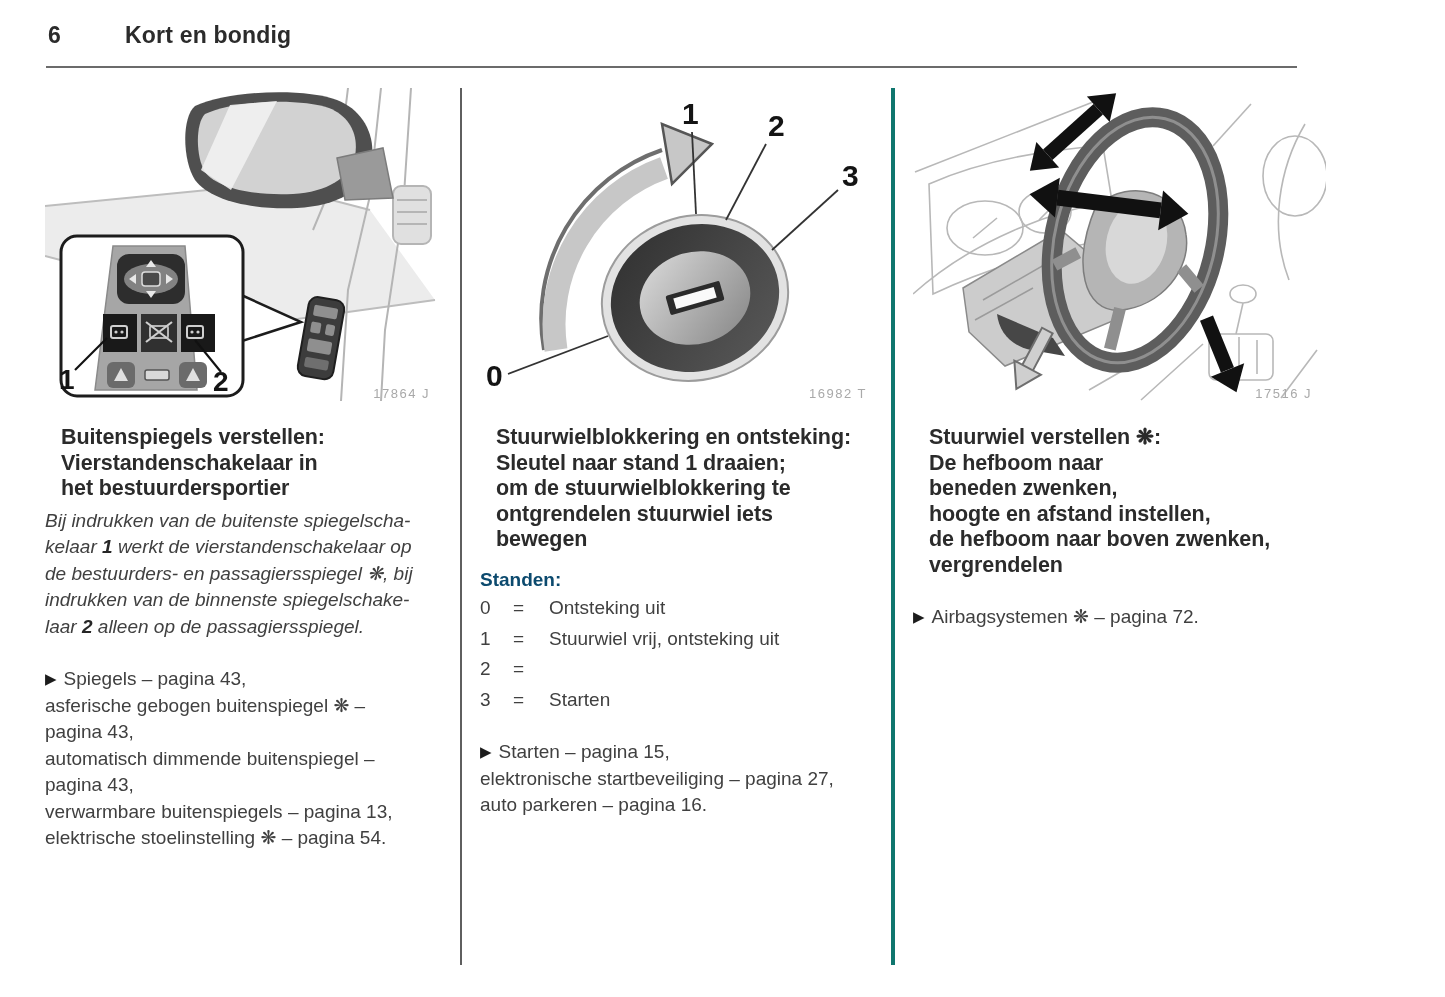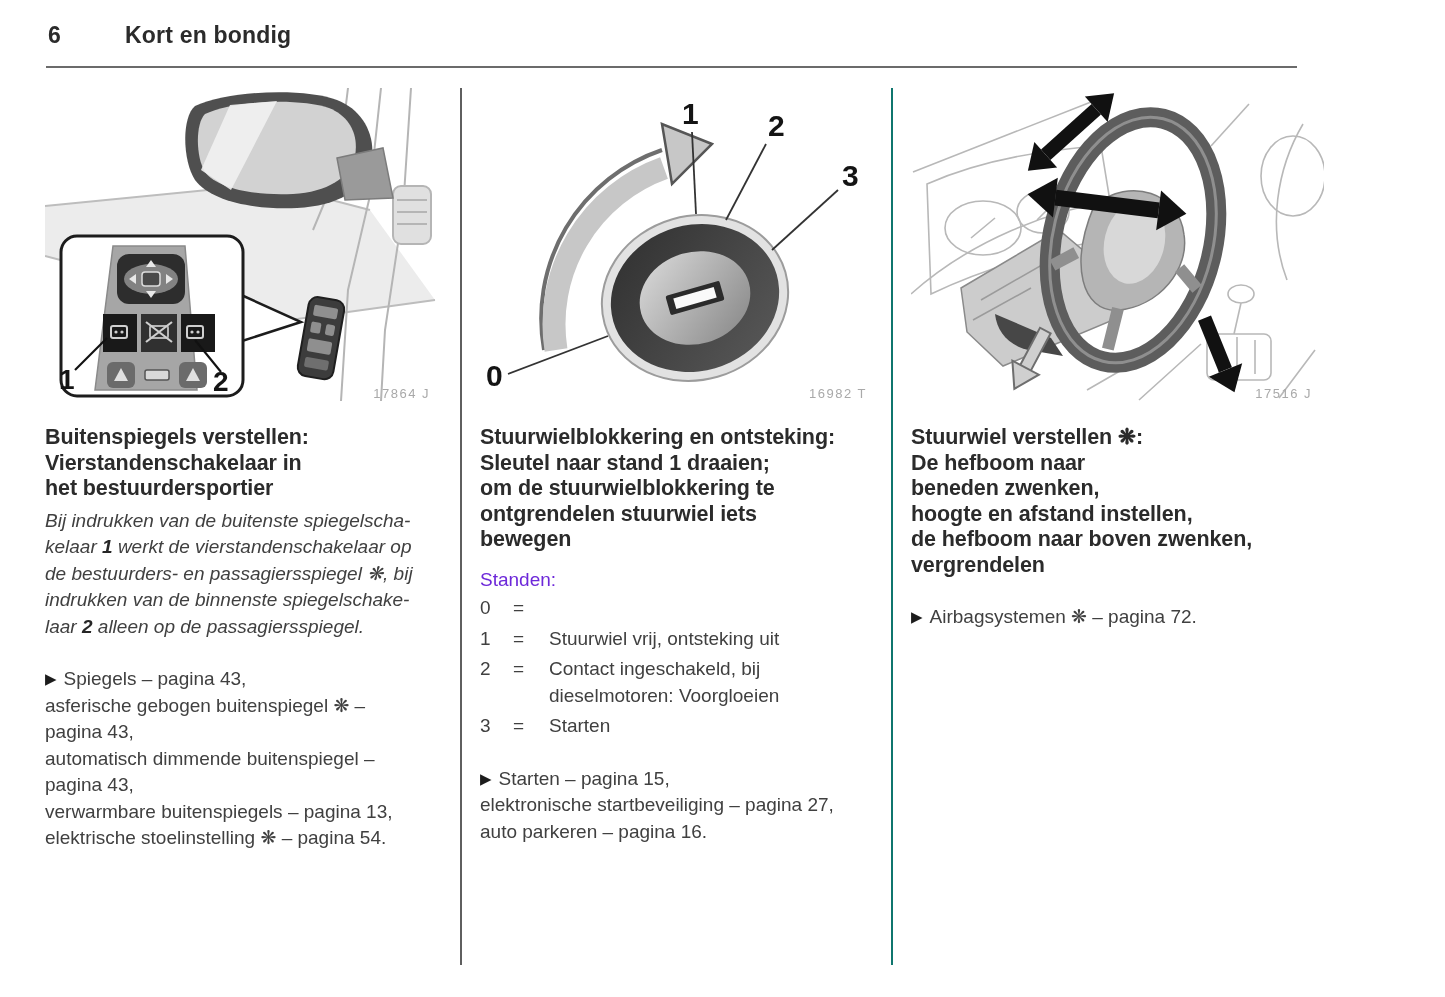--- a/index.html
+++ b/index.html
@@ -10,39 +10,39 @@
   
   .header{position:absolute;top:0;left:0;width:100%;height:88px;}
   .page-number{position:absolute;left:48px;top:22px;font-size:23px;font-weight:700;color:#2b2b2b;}
   .page-title{position:absolute;left:125px;top:22px;font-size:23px;font-weight:700;color:#2b2b2b;letter-spacing:.2px;}
   .header-rule{position:absolute;left:46px;top:66px;width:1251px;height:2px;background:#6b6b6b;}
   
   .cols{position:absolute;left:45px;top:88px;width:1277px;height:877px;display:flex;}
   .col{box-sizing:border-box;}
   .col1{width:415px;padding-right:20px;}
   .col2{width:431px;border-left:2px solid #5f5f5f;padding-left:18px;padding-right:14px;}
-  .col3{width:431px;border-left:2px solid #0f766e;padding-left:18px;}
+  .col3{width:431px;border-left:4px solid #0f766e;padding-left:18px;}
   
   .figure{position:relative;height:315px;}
   .figure svg{position:absolute;left:0;top:0;}
   .figure-id{
     position:absolute;right:10px;bottom:2px;font-size:13px;color:#a9a9a9;
     letter-spacing:1.5px;
   }
   
   .hd{
     font-size:21.5px;line-height:25.5px;font-weight:700;color:#2b2b2b;
-    margin:22px 0 6px 0;white-space:pre-line;letter-spacing:-0.1px;
+    margin:22px 0 6px 16px;white-space:pre-line;letter-spacing:-0.1px;
   }
   .bodytext{font-size:19px;line-height:26.5px;margin:0;white-space:pre-line;color:#404040;font-style:italic;}
   .bodytext b{color:#262626;}
   .ref{font-size:19px;line-height:26.5px;margin:26px 0 0 0;color:#404040;}
   .ref .bullet{font-size:15px;color:#1c1c1c;margin-right:7px;vertical-align:1px;}
   .ref .reftext{white-space:pre-line;}
-  .standen-label{font-size:19px;line-height:26.5px;margin:14px 0 2px 0;color:#6d28d9;}
+  .standen-label{font-size:19px;line-height:26.5px;margin:14px 0 2px 0;color:#0c4a6e;font-weight:bold;}
   .pos-row{display:grid;grid-template-columns:33px 36px 1fr;font-size:19px;line-height:26.5px;color:#404040;margin:2px 0 4px 0;}
   .pos-row .ptxt{white-space:pre-line;}
   .fig-label{font-family:"Liberation Sans",sans-serif;font-weight:700;fill:#141414;}
 </style>
 </head>
 <body>
 
 <div class="page">
 
   <div class="header">
@@ -173,31 +173,30 @@
       </div>
       <h3 class="hd">Stuurwielblokkering en ontsteking:
 Sleutel naar stand 1 draaien;
 om de stuurwielblokkering te
 ontgrendelen stuurwiel iets
 bewegen</h3>
       <p class="standen-label">Standen:</p>
       <div class="pos-row">
         <span>0</span>
         <span>=</span>
+        <span class="ptxt">Ontsteking uit</span>
       </div>
       <div class="pos-row">
         <span>1</span>
         <span>=</span>
         <span class="ptxt">Stuurwiel vrij, ontsteking uit</span>
       </div>
       <div class="pos-row">
         <span>2</span>
         <span>=</span>
-        <span class="ptxt">Contact ingeschakeld, bij
-dieselmotoren: Voorgloeien</span>
       </div>
       <div class="pos-row">
         <span>3</span>
         <span>=</span>
         <span class="ptxt">Starten</span>
       </div>
       <p class="ref"><span class="bullet">▶</span><span class="reftext">Starten – pagina 15,
 elektronische startbeveiliging – pagina 27,
 auto parkeren – pagina 16.</span></p>
     </div>

